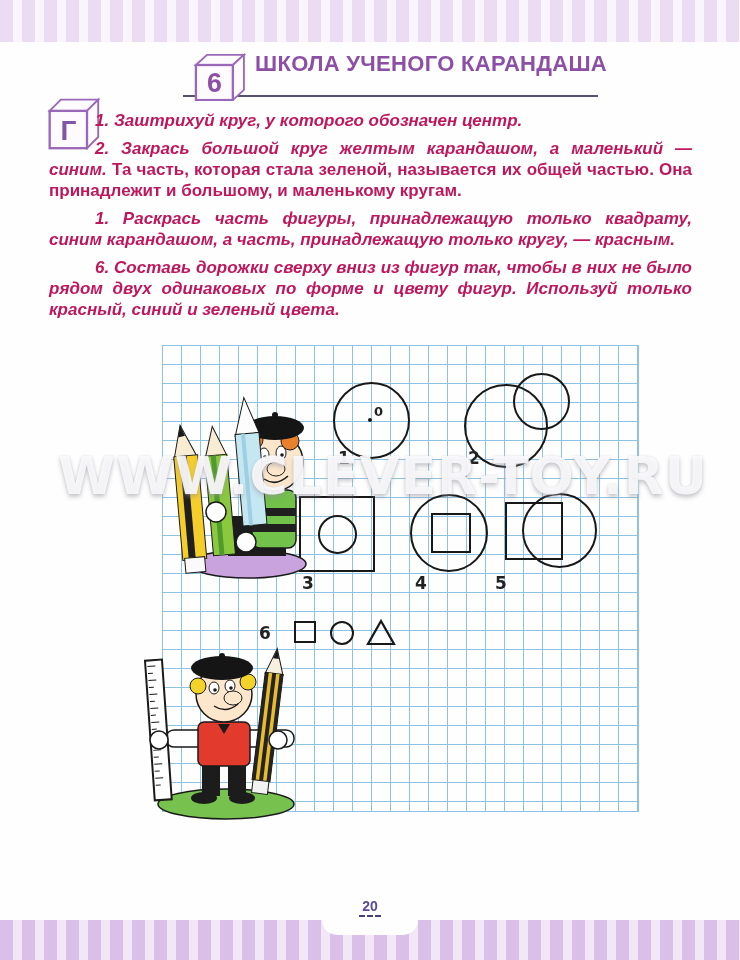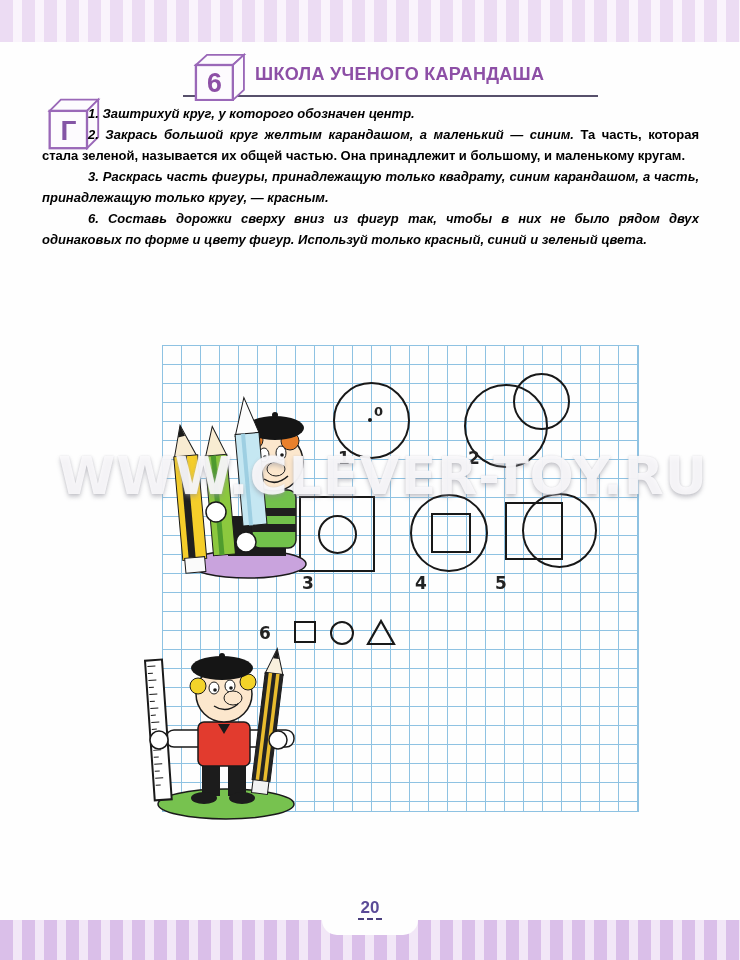--- a/index.html
+++ b/index.html
@@ -15,39 +15,39 @@
   .stripes-bottom {
     position:absolute; left:0; top:920px; width:740px; height:40px;
     background:repeating-linear-gradient(90deg,#dabfe9 0 13px,#f2e7f7 13px 22px);
   }
   .page-number-notch {
     position:absolute; left:322px; top:920px; width:96px; height:15px;
     background:#fefefe; border-radius:0 0 16px 16px;
   }
   .page-number {
     position:absolute; left:345px; top:898px; width:50px; text-align:center;
-    font-size:17px; font-weight:bold; color:#5a4a97; z-index:2;
+    font-size:14px; font-weight:bold; color:#5a4a97; z-index:2;
   }
   .page-number span { border-bottom:2px dashed #4a3f7d; padding:0 3px 1px; }
 
   
   .lesson-cube { position:absolute; left:191px; top:53px; width:56px; height:48px; z-index:3; }
   .section-cube { position:absolute; left:45px; top:96px; width:56px; height:54px; }
   .page-title {
-    position:absolute; left:255px; top:64px; font-size:18px; font-weight:bold;
+    position:absolute; left:255px; top:51px; font-size:22px; font-weight:bold;
     color:#8d4fa6; letter-spacing:0.3px; white-space:nowrap; z-index:2;
   }
   .header-underline { position:absolute; left:183px; top:95px; width:415px; height:2px; background:#57506b; }
   .cube-text { font-family:"Liberation Sans", sans-serif; }
 
   
   .instructions { position:absolute; left:42px; top:103px; width:657px; }
   .instr {
-    margin:0; text-indent:46px; text-align:justify;
-    font-style:italic; font-weight:bold; font-size:13px; line-height:21px; color:#000000;
+    margin:7px; text-indent:46px; text-align:justify;
+    font-style:italic; font-weight:bold; font-size:17px; line-height:21px; color:#be185d;
   }
   .instr .plain { font-style:normal; }
 
   
   .grid {
     position:absolute; left:162px; top:345px; width:476px; height:466px;
     background-image:
       linear-gradient(to right, #8ec2e2 1px, transparent 1px),
       linear-gradient(to bottom, #8ec2e2 1px, transparent 1px);
     background-size:19px 19px;
@@ -93,21 +93,21 @@
 <svg class="section-cube" viewBox="0 0 60 56">
   <polygon points="5,15 17,3 57,3 45,15" fill="#fdfbfe" stroke="#9a68b8" stroke-width="2"></polygon>
   <polygon points="45,15 57,3 57,43 45,55" fill="#fdfbfe" stroke="#9a68b8" stroke-width="2"></polygon>
   <rect x="5" y="15" width="40" height="40" fill="#fdfbfe" stroke="#9a68b8" stroke-width="2.5"></rect>
   <text class="cube-text" x="25" y="46" text-anchor="middle" font-size="30" font-weight="bold" fill="#8455a5">Г</text>
 </svg>
 
 <div class="instructions">
   <p class="instr"><span>1. Заштрихуй круг, у которого обозначен центр.</span><span class="plain"></span></p>
   <p class="instr"><span>2. Закрась большой круг желтым карандашом, а маленький — синим.</span><span class="plain"> Та часть, которая стала зеленой, называется их общей частью. Она принадлежит и большому, и маленькому кругам.</span></p>
-  <p class="instr"><span>3. Раскрась часть фигуры, принадлежащую только квадрату, синим карандашом, а часть, принадлежащую только кругу, — красным.</span><span class="plain"></span></p>
+  <p class="instr"><span>1. Раскрась часть фигуры, принадлежащую только квадрату, синим карандашом, а часть, принадлежащую только кругу, — красным.</span><span class="plain"></span></p>
   <p class="instr"><span>6. Составь дорожки сверху вниз из фигур так, чтобы в них не было рядом двух одинаковых по форме и цвету фигур. Используй только красный, синий и зеленый цвета.</span><span class="plain"></span></p>
 </div>
 
 <div class="grid">
 
   <div class="shape circle" style="left:171px; top:37px; width:77px; height:77px;"></div>
   <div class="center-dot" style="left:206px; top:73px;"></div>
   <div class="center-label" style="left:212px; top:59px;">0</div>
   <div class="fig-label" style="left:176px; top:103px;">1</div>
 

